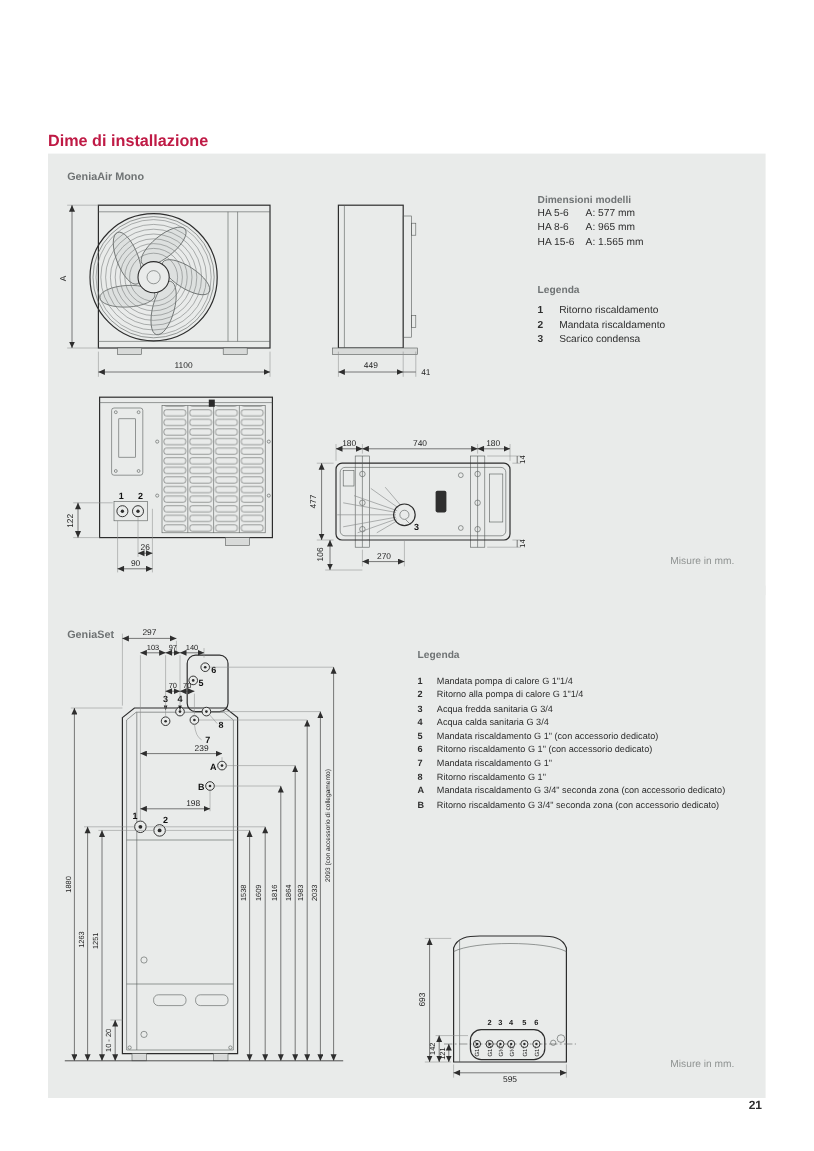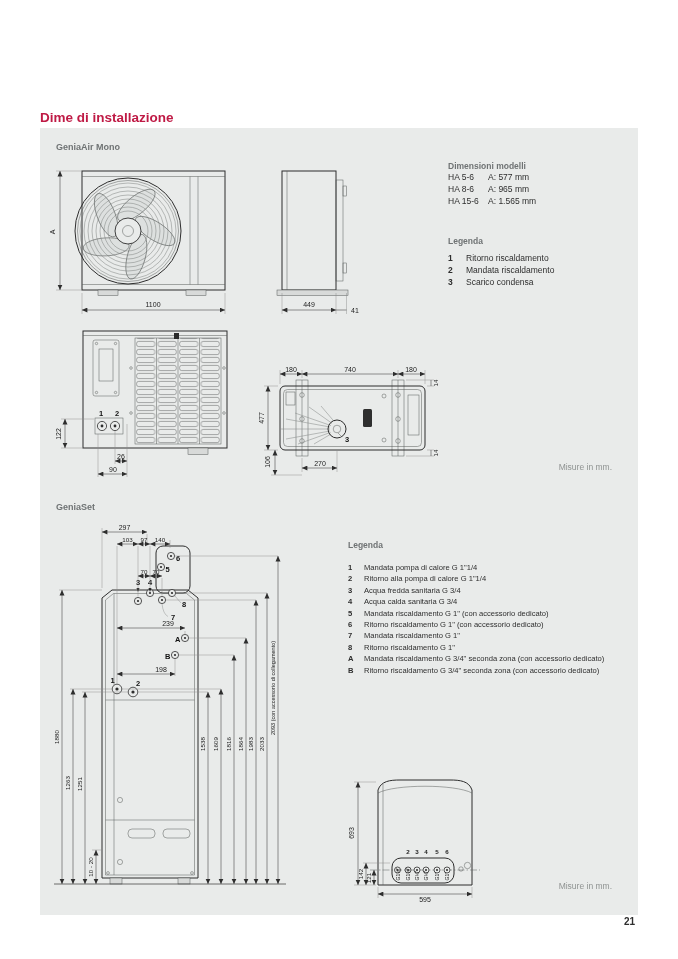--- a/index.html
+++ b/index.html
@@ -251,21 +251,21 @@
     <div class="lrow">
         <span class="lkey">3</span>
         <span>Scarico condensa</span>
       </div>
   </div>
 
   <div class="units-note">Misure in mm.</div>
 </div>
 
 <div class="panel" id="panel2">
-  <div class="panel-label" style="top:14px">GeniaSet</div>
+  <div class="panel-label" style="top:36px">GeniaSet</div>
 
   <svg class="drawing" width="598" height="427" viewBox="0 0 598 427">
 
     <g>
       <rect x="116" y="58" width="34" height="47" rx="7" class="ln" stroke-width="0.9"></rect>
       <path d="M62,110 L72,102 L148,102 L158,110 L158,390 L62,390 Z" class="ln"></path>
       <path d="M65.5,112 L73.5,105.5 L146.5,105.5 L154.5,112 L154.5,387 L65.5,387 Z" class="lt"></path>
       <line x1="65.5" y1="212" x2="154.5" y2="212" class="lt"></line>
       <line x1="65.5" y1="332" x2="154.5" y2="332" class="lt"></line>
       <line x1="74" y1="105.5" x2="74" y2="387" class="lt"></line>

